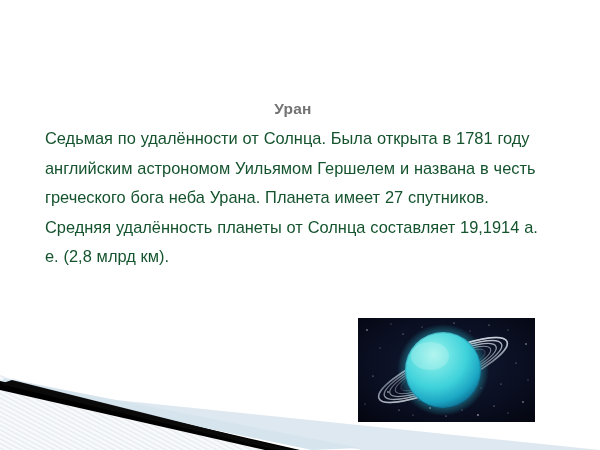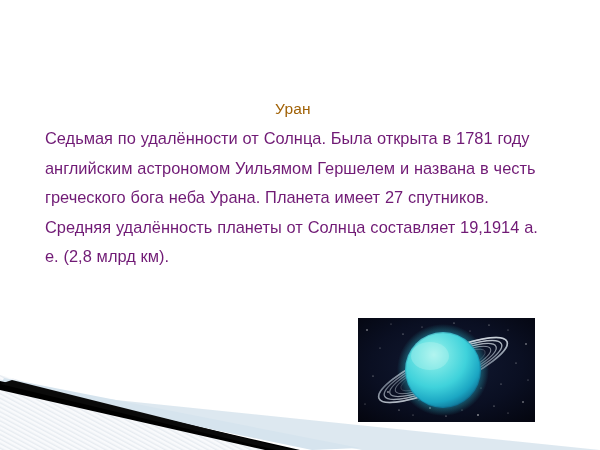--- a/index.html
+++ b/index.html
@@ -33,35 +33,35 @@
   }
 
   
   #slide-title {
     position: absolute;
     left: 45px;
     top: 99px;
     width: 496px;
     text-align: center;
     font-size: 15.5px;
-    font-weight: normal;
+    font-weight: bold;
     letter-spacing: .2px;
-    color: #a16207;
+    color: #737373;
     line-height: 20px;
   }
 
   
   #slide-body {
     position: absolute;
     left: 45px;
     top: 124px;
     width: 498px;
     font-size: 16.4px;
     line-height: 29.5px;
-    color: #701a75;
+    color: #14532d;
     text-align: left;
     letter-spacing: 0px;
     word-spacing: .3px;
   }
 
   
   #planet-figure {
     position: absolute;
     left: 358px;
     top: 318px;

